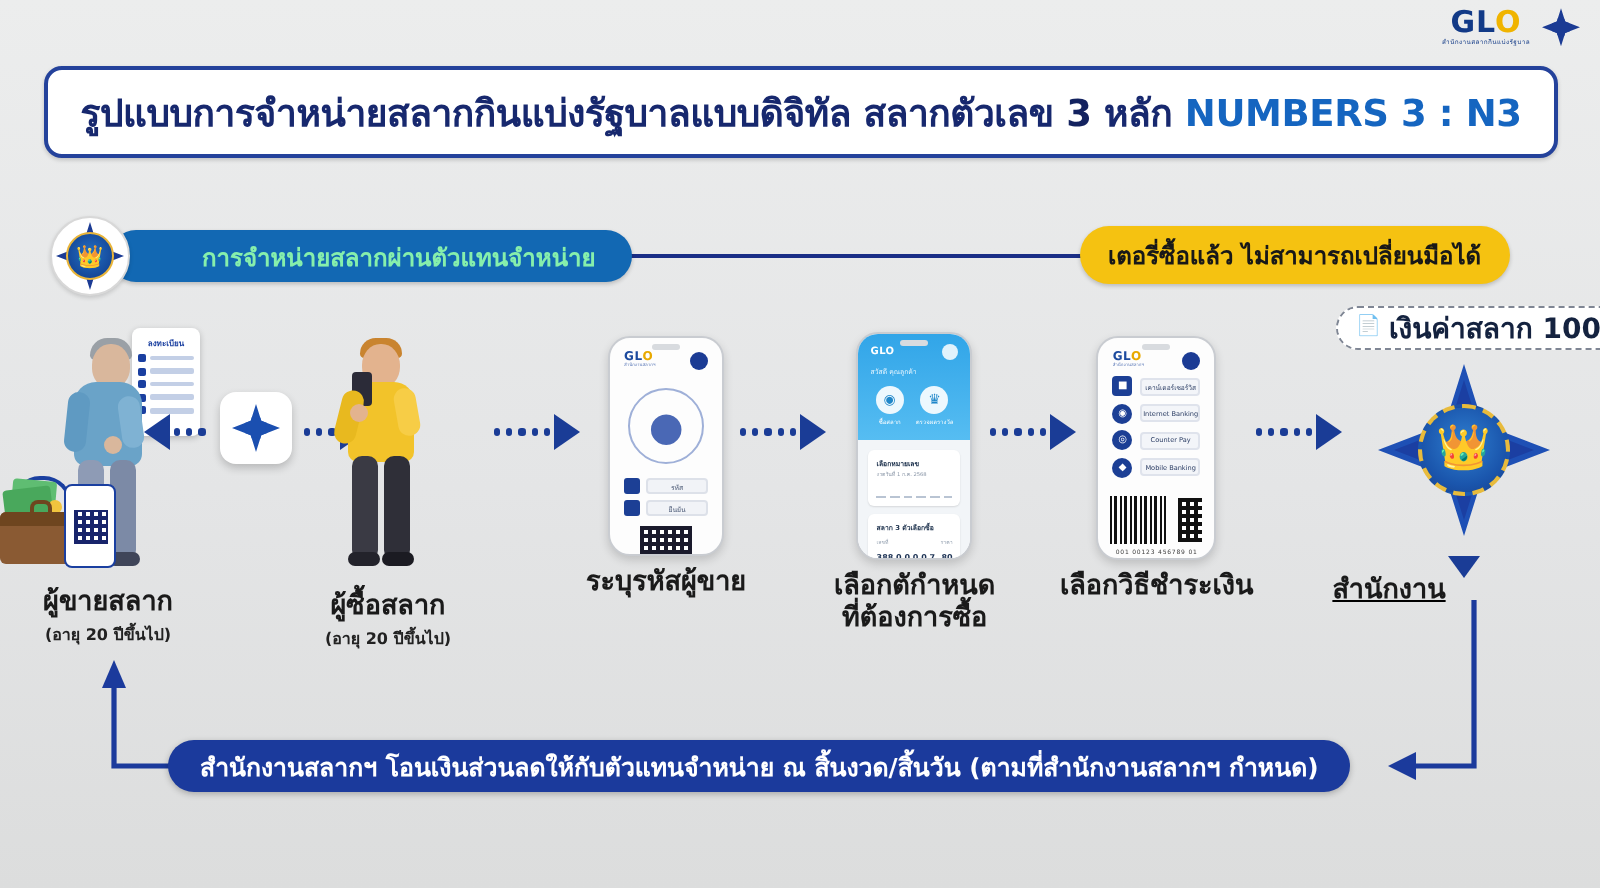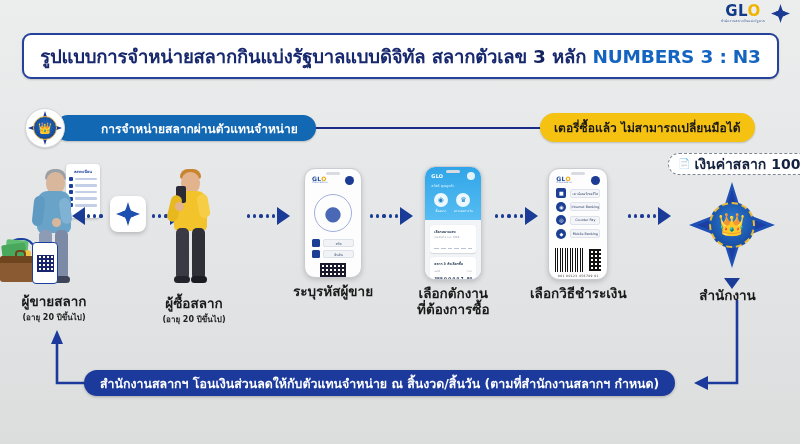--- a/index.html
+++ b/index.html
@@ -54,21 +54,21 @@
     background:radial-gradient(circle at 50% 45%,#2470c4 0%,#15499a 70%);
     border:1.4px solid #e9b53a;display:flex;align-items:center;justify-content:center;
   }
   .garuda{font-size:11px;color:#f0c24a;line-height:1;}
 
   .blue-pill{
     position:absolute;left:55px;top:115px;height:26px;padding:0 18px 0 46px;
     background:#1268b3;border-radius:14px;display:flex;align-items:center;z-index:2;
     box-shadow:0 1px 2px rgba(0,0,0,.2);
   }
-  .blue-pill span{font-size:12px;font-weight:bold;color:#ffffff;white-space:nowrap;}
+  .blue-pill span{font-size:12px;font-weight:bold;color:#86efac;white-space:nowrap;}
 
   .connector-line{
     position:absolute;left:308px;top:127px;width:236px;height:2px;background:#1a2e86;z-index:1;
   }
 
   .yellow-pill{
     position:absolute;left:540px;top:113px;height:29px;padding:0 14px;
     background:#f5c211;border-radius:15px;display:flex;align-items:center;z-index:2;
     box-shadow:0 1px 2px rgba(0,0,0,.2);
   }
@@ -471,21 +471,21 @@
         </div>
         <div class="pair">
           <span class="v">388 0 0 0 0 7</span>
           <span class="v">80</span>
         </div>
 
       </div>
     </div>
 
   </div>
-  <div class="stage-caption">เลือกตักงาน</div>
+  <div class="stage-caption">เลือกตักำหนด</div>
   <div class="stage-caption" style="margin-top:0;">ที่ต้องการซื้อ</div>
 </div>
 
 <div class="arrow" style="left:495px;top:207px;">
   <div class="dots">
       <i></i>
       <i></i>
       <i></i>
       <i></i>
       <i></i>
@@ -558,21 +558,21 @@
       </div>
     <div class="seal-star2">
         <div class="star8"></div>
       </div>
     <div class="seal-disc">
       <span class="garuda">👑</span>
     </div>
   </div>
 </div>
 <div class="down-arrow"></div>
-<div style="position:absolute;left:655px;top:288px;width:145px;text-align:center;">
+<div style="position:absolute;left:622px;top:288px;width:145px;text-align:center;text-decoration:underline;">
   <div class="stage-caption" style="margin:0;">สำนักงาน</div>
 </div>
 
 <svg style="position:absolute;left:0;top:0;width:800px;height:444px;pointer-events:none;">
   <path class="route" d="M 57 338 L 57 383 L 88 383"></path>
   <path class="route" d="M 737 300 L 737 383 L 706 383"></path>
   <polygon points="57,330 51,344 63,344" fill="#1b3a9c"></polygon>
   <polygon points="694,383 708,376 708,390" fill="#1b3a9c"></polygon>
 </svg>
 

